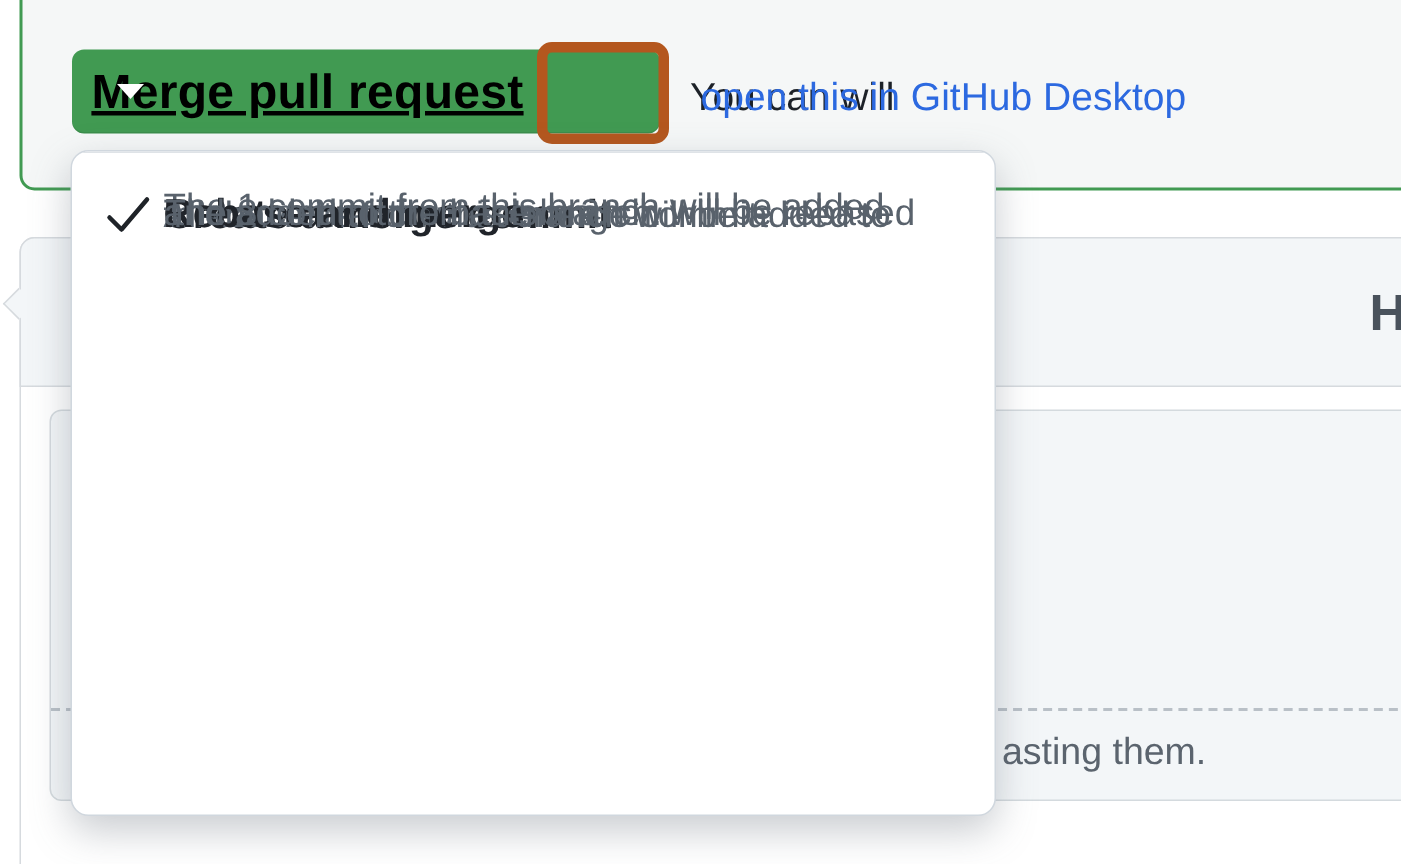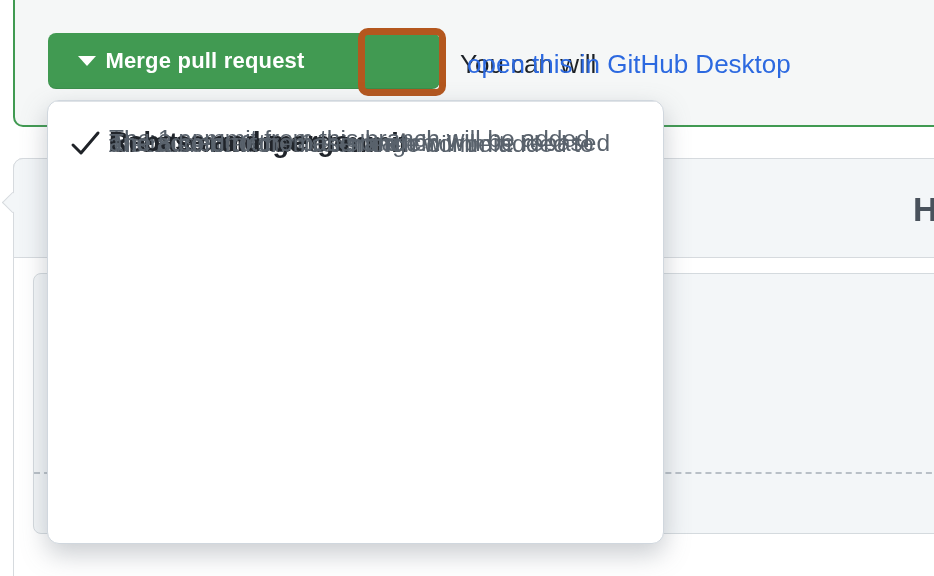--- a/index.html
+++ b/index.html
@@ -11,22 +11,22 @@
   #app *{box-sizing:border-box;position:absolute;}
 
   
   .merge-box{left:13px;top:-30px;width:960px;height:157px;
     border:2px solid #419a52;border-radius:10px;background:#f5f7f7;}
 
   .merge-btn-group{left:48px;top:33px;width:392px;height:56px;
     border-radius:8px;background:#419a52;display:flex;flex-direction:row;
     box-shadow:inset 0 -1px 0 rgba(0,0,0,0.08);}
   .merge-btn-main{position:relative;width:314px;height:100%;display:flex;
-    align-items:center;justify-content:center;color:#ffffff;
-    font-size:22px;font-weight:700;letter-spacing:0.2px;cursor:pointer;}
+    align-items:center;justify-content:center;color:#000000;
+    font-size:32px;font-weight:700;letter-spacing:0.2px;cursor:pointer;text-decoration:underline;}
   .merge-btn-caret{position:relative;width:78px;height:100%;display:flex;
     align-items:center;justify-content:center;cursor:pointer;}
   .caret-down{position:relative;width:0;height:0;
     border-left:9px solid transparent;border-right:9px solid transparent;
     border-top:10px solid #ffffff;}
 
   
   .annotation{left:358px;top:28px;width:88px;height:68px;
     border:7px solid #b4571e;border-radius:10px;z-index:6;}
 
@@ -74,20 +74,21 @@
 <div id="app">
 
   <div class="merge-box"></div>
 
   <div class="comment-bubble">
     <div class="bubble-header"></div>
     <div class="bubble-caret"></div>
     <div class="heading-btn">H</div>
     <div class="textarea-box">
       <div class="dashed-divider"></div>
+      <div class="attach-hint">asting them.</div>
     </div>
   </div>
 
   <div class="merge-btn-group">
     <div class="merge-btn-main">Merge pull request</div>
     <div class="merge-btn-caret">
       <span class="caret-down"></span>
     </div>
   </div>
 

